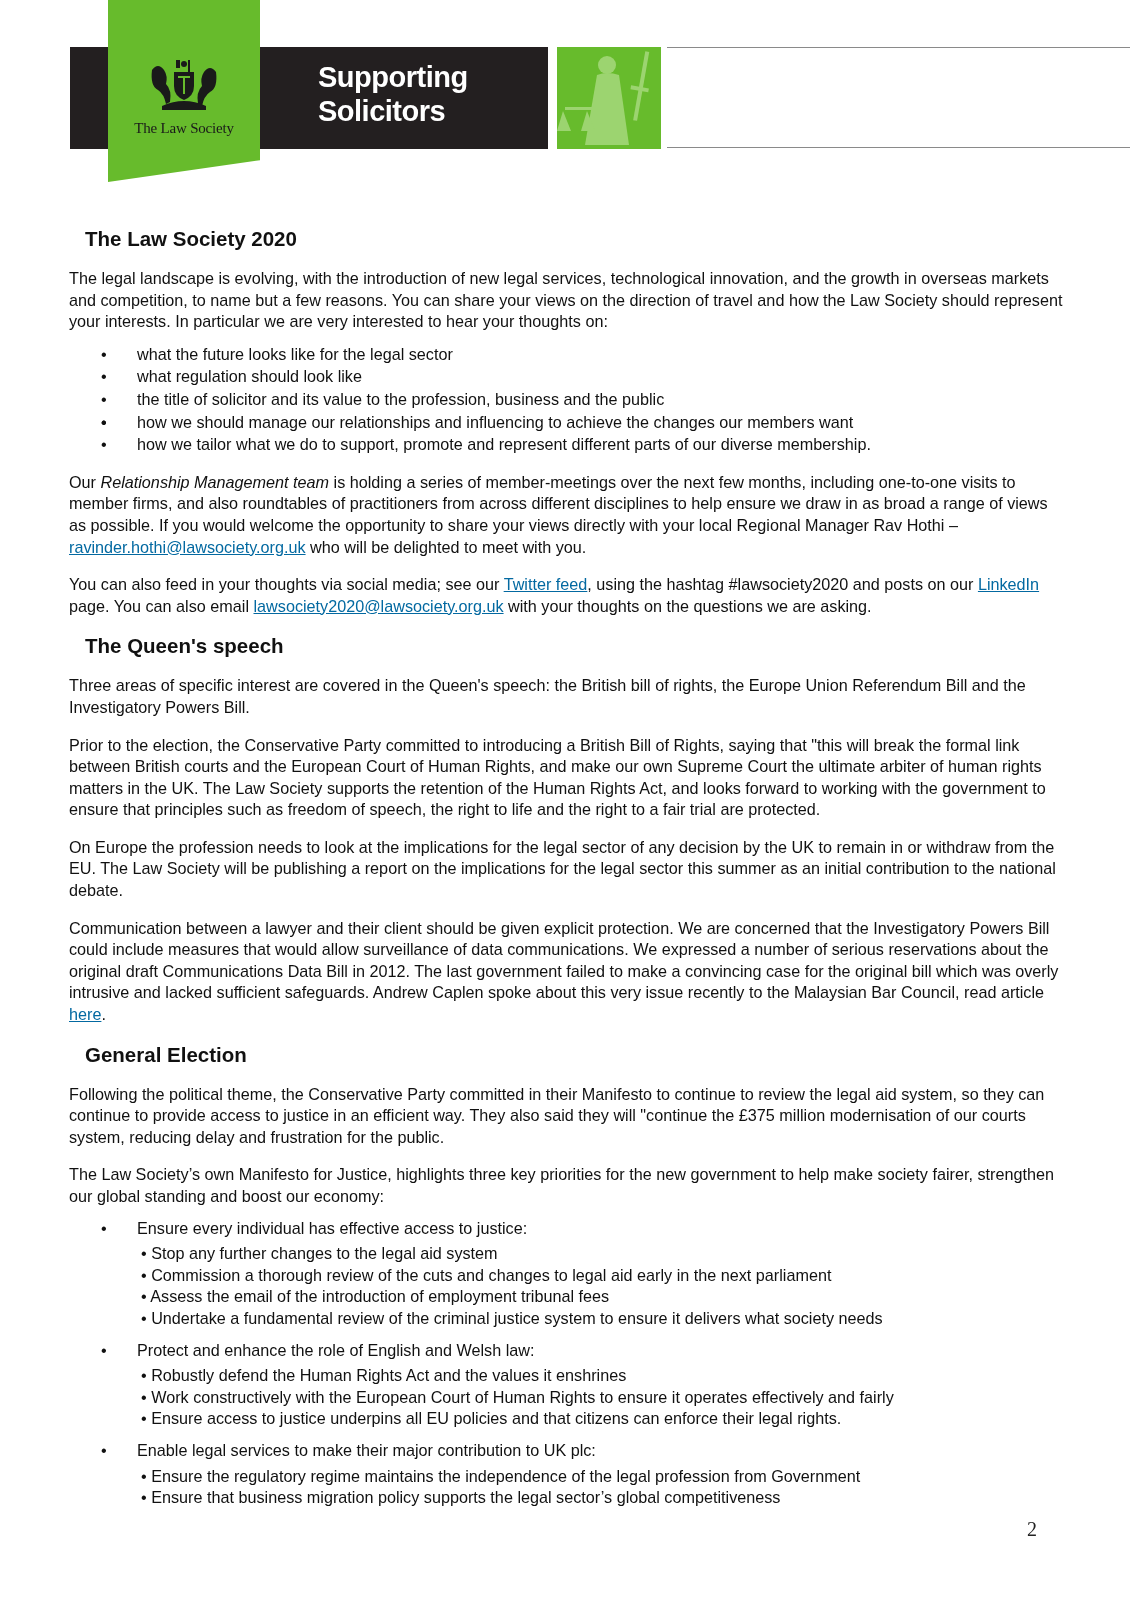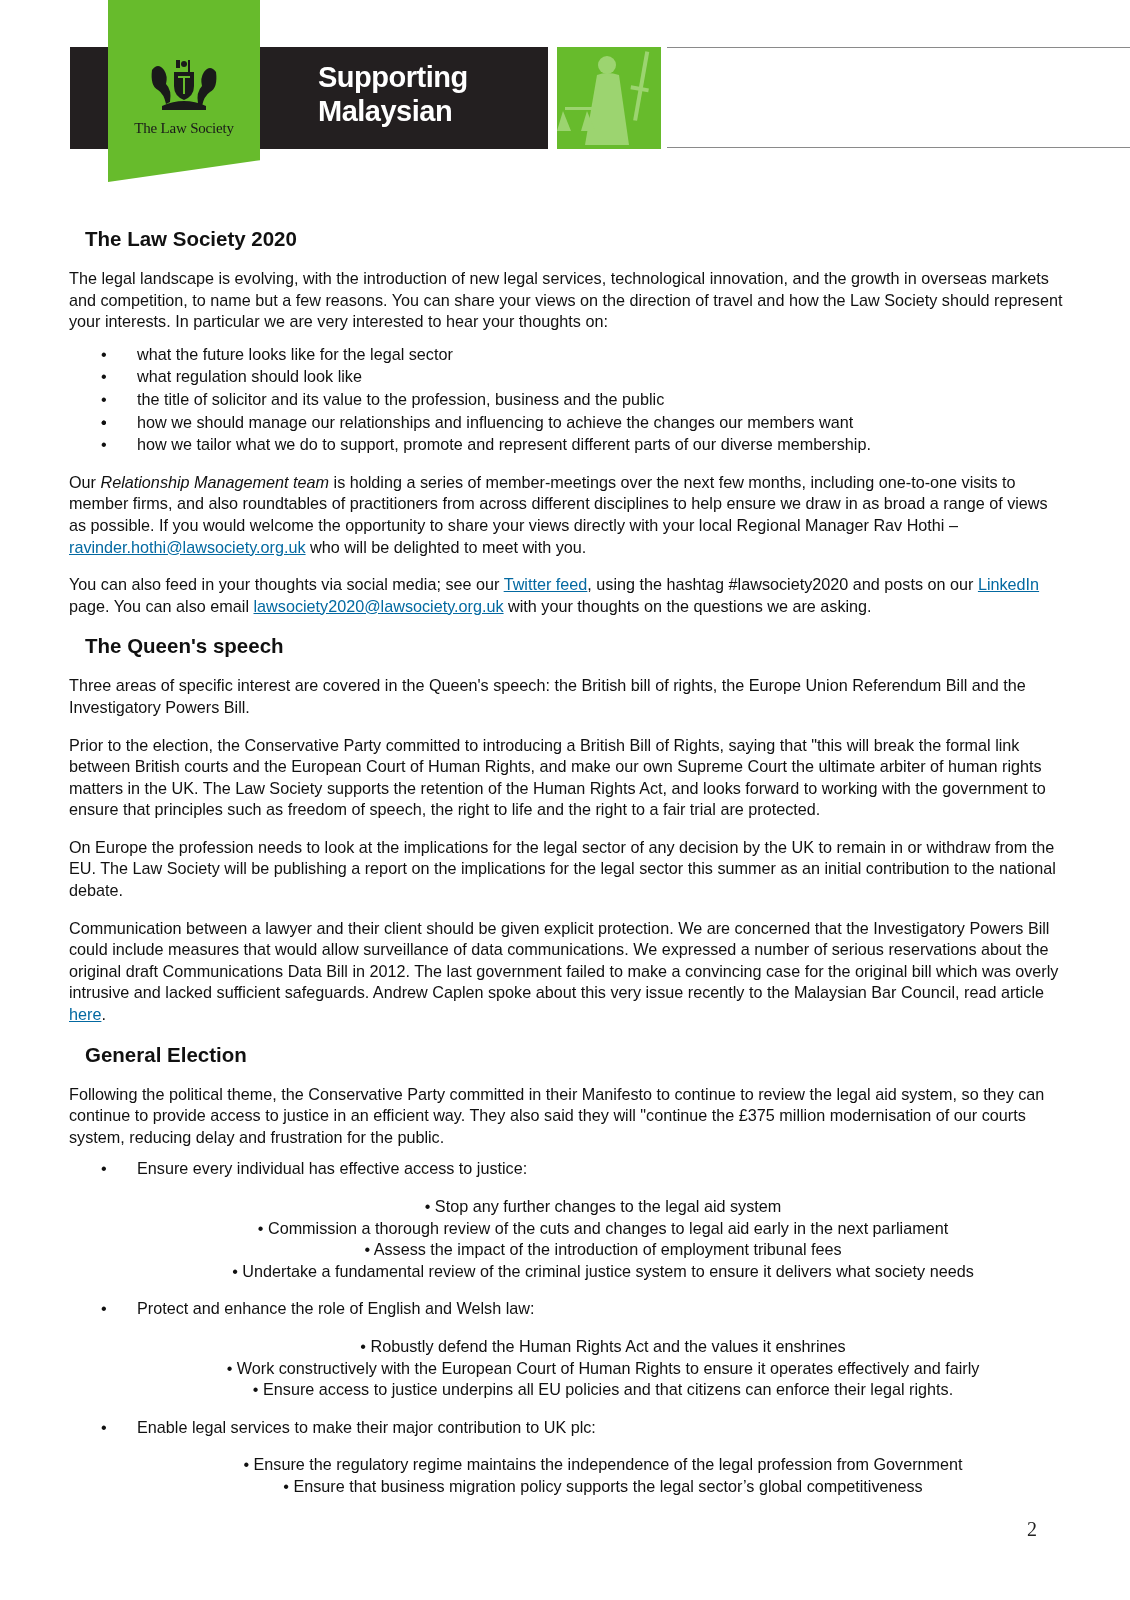--- a/index.html
+++ b/index.html
@@ -23,21 +23,21 @@
   .content { position: absolute; left: 69px; top: 210px; width: 1000px; font-size: 16.2px; line-height: 21.6px; }
   h2 { font-size: 20.5px; font-weight: bold; margin: 16px; line-height: 26px; }
   p { margin: 16px 0 10px 0; }
   a { color: #0369a1; text-decoration: underline; }
   ul.bullets { list-style: none; padding: 0; margin: 10px 0 8px 0; }
   ul.bullets li { position: relative; padding-left: 68px; line-height: 22.6px; }
   ul.bullets li .dot { position: absolute; left: 32px; top: 0; }
   .priorities { list-style: none; padding: 0; margin: 10px 0 0 0; }
   .priorities > li { position: relative; padding-left: 68px; margin-bottom: 10px; line-height: 21.6px; }
   .priorities > li .dot { position: absolute; left: 32px; top: 0; }
-  .sub { padding-left: 0; list-style: none; margin: 16px; text-align: center; }
+  .sub { padding-left: 0; list-style: none; margin: 4px; }
   .sub li { padding-left: 0; }
   .sec-gap { margin-top: 16px; }
   .page-num { position: absolute; left: 1027px; top: 1518px; font-family: "Liberation Serif", serif; font-size: 20px; color: #222; }
 </style>
 </head>
 <body>
 
 <div class="banner-black"></div>
 <div class="green-tab"></div>
 <svg class="crest" viewBox="0 0 72 58">
@@ -51,21 +51,21 @@
     <path d="M14 48 q22 -10 44 0 l0 4 h-44z"></path>
   </g>
   <g fill="#67bb2c">
     <rect x="30" y="18" width="12" height="2"></rect>
     <rect x="35" y="18" width="2" height="18"></rect>
   </g>
 </svg>
 <div class="logo-text">The Law Society</div>
 <div class="banner-title">
   <div>Supporting</div>
-  <div>Malaysian</div>
+  <div>Solicitors</div>
 </div>
 <div class="justice-box">
   <svg width="104" height="102" viewBox="0 0 104 102">
     <g fill="#a6d97c" opacity="0.85">
       <circle cx="50" cy="18" r="9"></circle>
       <path d="M40 28 q10 -4 22 0 l10 70 h-44z"></path>
       <rect x="82" y="4" width="4" height="70" transform="rotate(10 84 40)"></rect>
       <rect x="74" y="40" width="18" height="4" transform="rotate(10 84 40)"></rect>
       <rect x="8" y="60" width="40" height="3"></rect>
       <path d="M6 64 l8 20 h-14z"></path>
@@ -97,28 +97,29 @@
     <h2>The Queen's speech</h2>
     <p>Three areas of specific interest are covered in the Queen's speech: the British bill of rights, the Europe Union Referendum Bill and the Investigatory Powers Bill.</p>
     <p>Prior to the election, the Conservative Party committed to introducing a British Bill of Rights, saying that "this will break the formal link between British courts and the European Court of Human Rights, and make our own Supreme Court the ultimate arbiter of human rights matters in the UK.  The Law Society supports the retention of the Human Rights Act, and looks forward to working with the government to ensure that principles such as freedom of speech, the right to life and the right to a fair trial are protected.</p>
     <p>On Europe the profession needs to look at the implications for the legal sector of any decision by the UK to remain in or withdraw from the EU. The Law Society will be publishing a report on the implications for the legal sector this summer as an initial contribution to the national debate.</p>
     <p><span>Communication between a lawyer and their client should be given explicit protection. We are concerned that the Investigatory Powers Bill could include measures that would allow surveillance of data communications. We expressed a number of serious reservations about the original draft Communications Data Bill in 2012. The last government failed to make a convincing case for the original bill which was overly intrusive and lacked sufficient safeguards.  Andrew Caplen spoke about this very issue recently to the Malaysian Bar Council, read article </span><a href="#">here</a><span>.</span></p>
   </section>
 
   <section class="sec-gap">
     <h2>General Election</h2>
     <p>Following the political theme, the Conservative Party committed in their Manifesto to continue to review the legal aid system, so they can continue to provide access to justice in an efficient way.  They also said they will "continue the £375 million modernisation of our courts system, reducing delay and frustration for the public.</p>
+    <p style="margin-bottom:0">The Law Society’s own Manifesto for Justice, highlights three key priorities for the new government to help make society fairer, strengthen our global standing and boost our economy:</p>
     <ul class="priorities">
       <li>
         <span class="dot">•</span>
         <div>Ensure every individual has effective access to justice:</div>
         <ul class="sub">
           <li>• Stop any further changes to the legal aid system</li>
           <li>• Commission a thorough review of the cuts and changes to legal aid early in the next parliament</li>
-          <li>• Assess the impact of the introduction of employment tribunal fees</li>
+          <li>• Assess the email of the introduction of employment tribunal fees</li>
           <li>• Undertake a fundamental review of the criminal justice system to ensure it delivers what society needs</li>
         </ul>
       </li>
       <li>
         <span class="dot">•</span>
         <div>Protect and enhance the role of English and Welsh law:</div>
         <ul class="sub">
           <li>• Robustly defend the Human Rights Act and the values it enshrines</li>
           <li>• Work constructively with the European Court of Human Rights to ensure it operates effectively and fairly</li>
           <li>• Ensure access to justice underpins all EU policies and that citizens can enforce their legal rights.</li>

